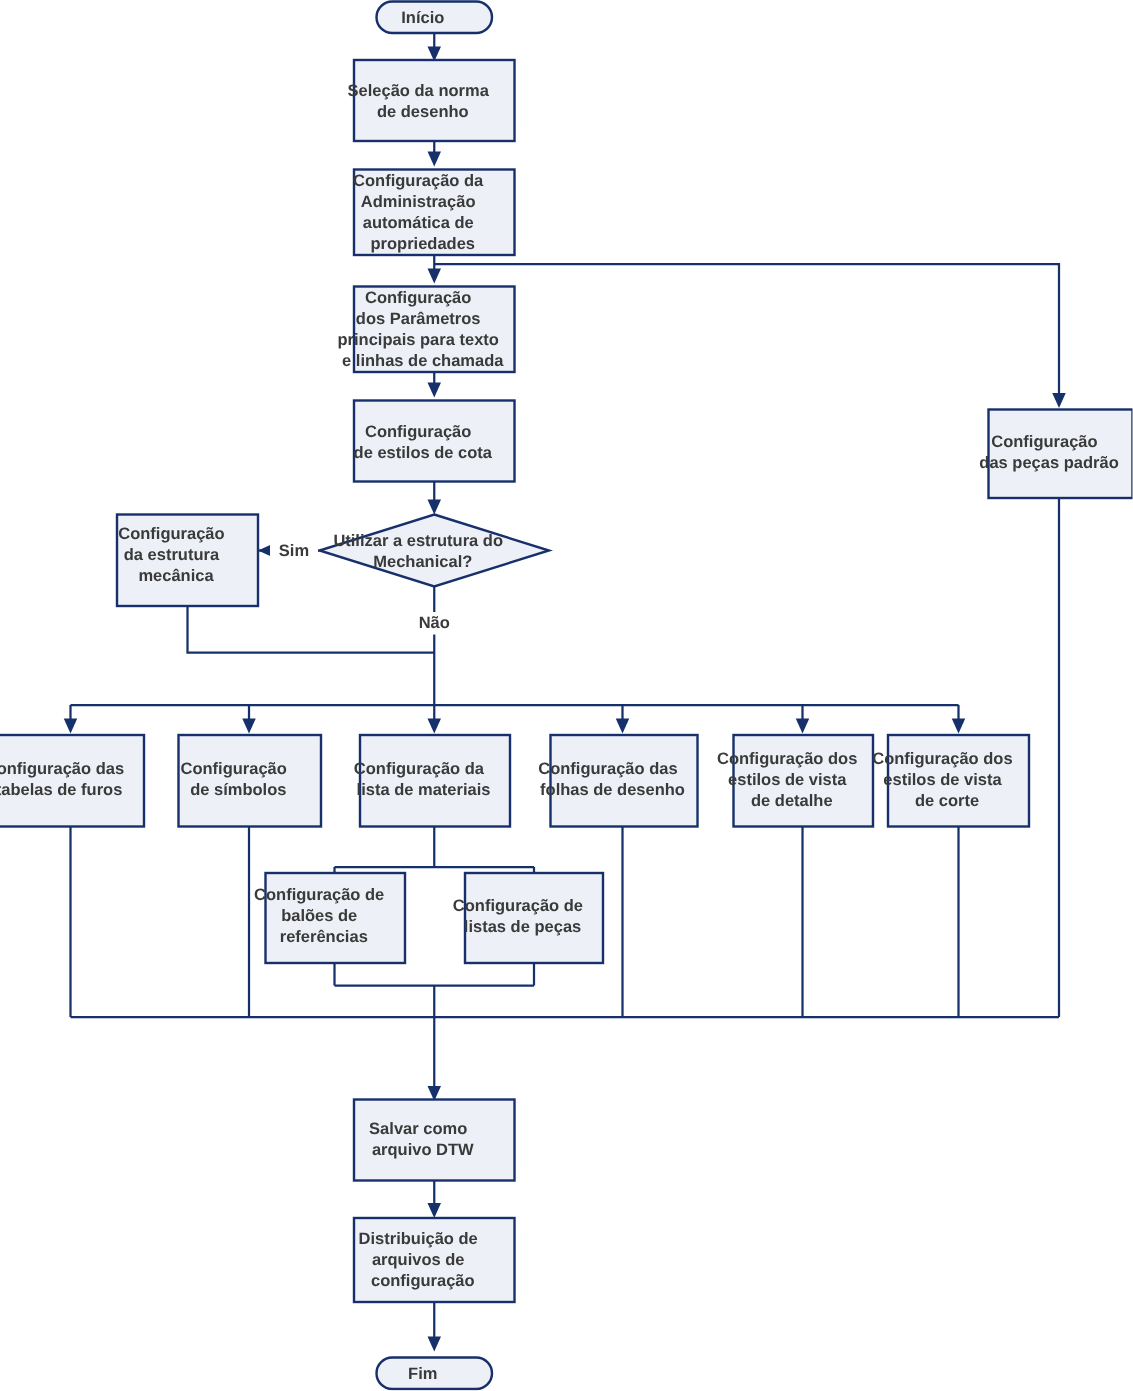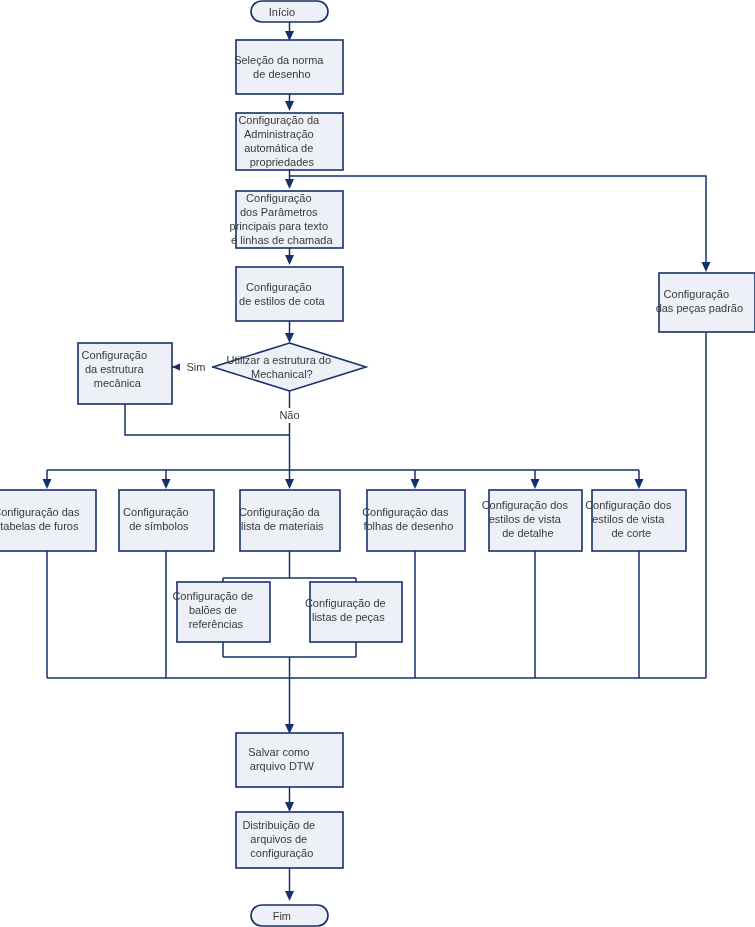--- a/index.html
+++ b/index.html
@@ -10,20 +10,21 @@
   body {
     width: 755px;
     height: 927px;
     font-family: "Liberation Sans", sans-serif;
     overflow: hidden;
   }
   #flowchart-root {
     position: relative;
     width: 755px;
     height: 927px;
+    font-weight: bold;
   }
   svg#flow-svg {
     display: block;
     width: 755px;
     height: 927px;
   }
   .node-rect {
     fill: #edf0f7;
     stroke: #17306b;
     stroke-width: 1.6;

